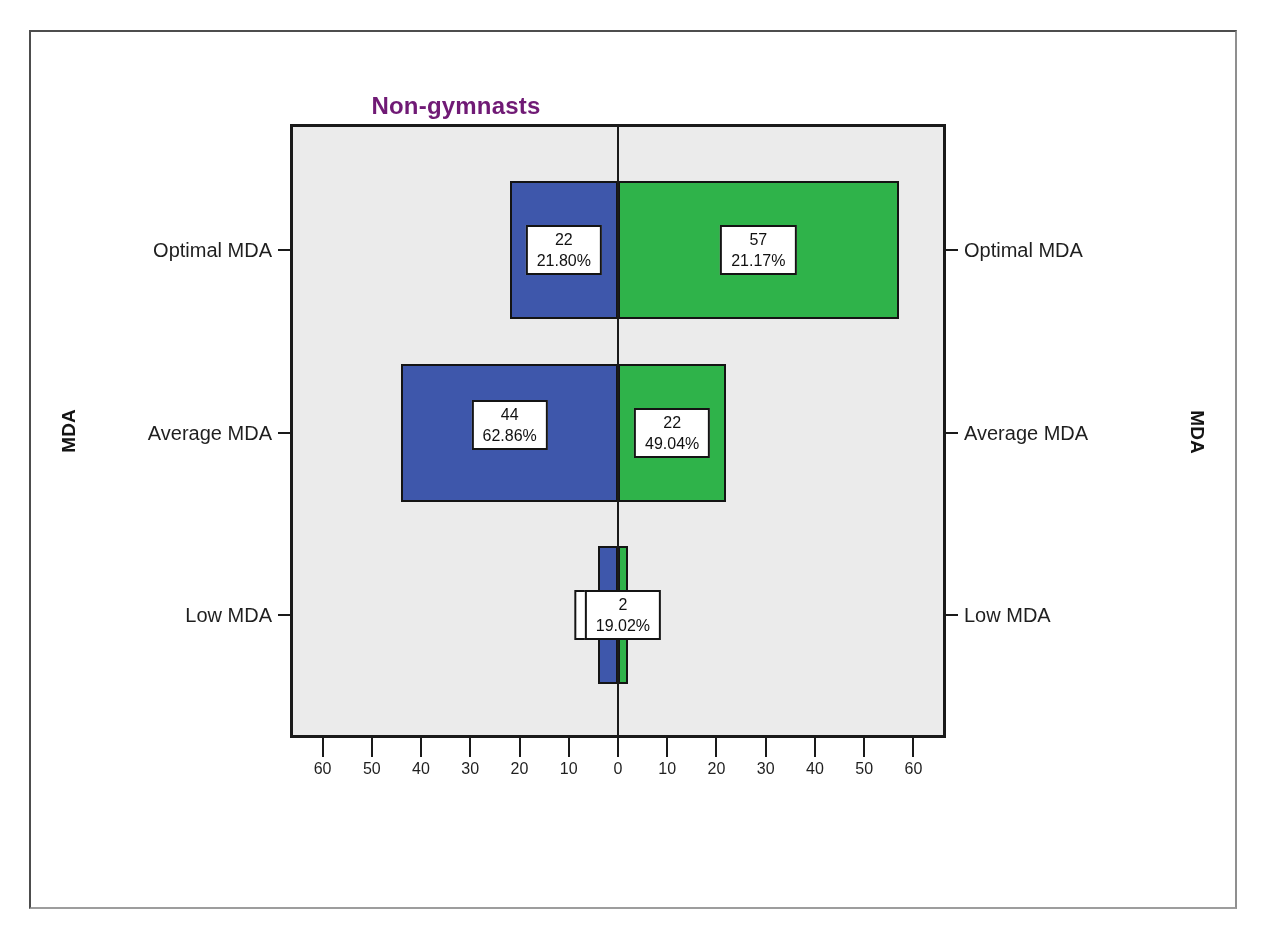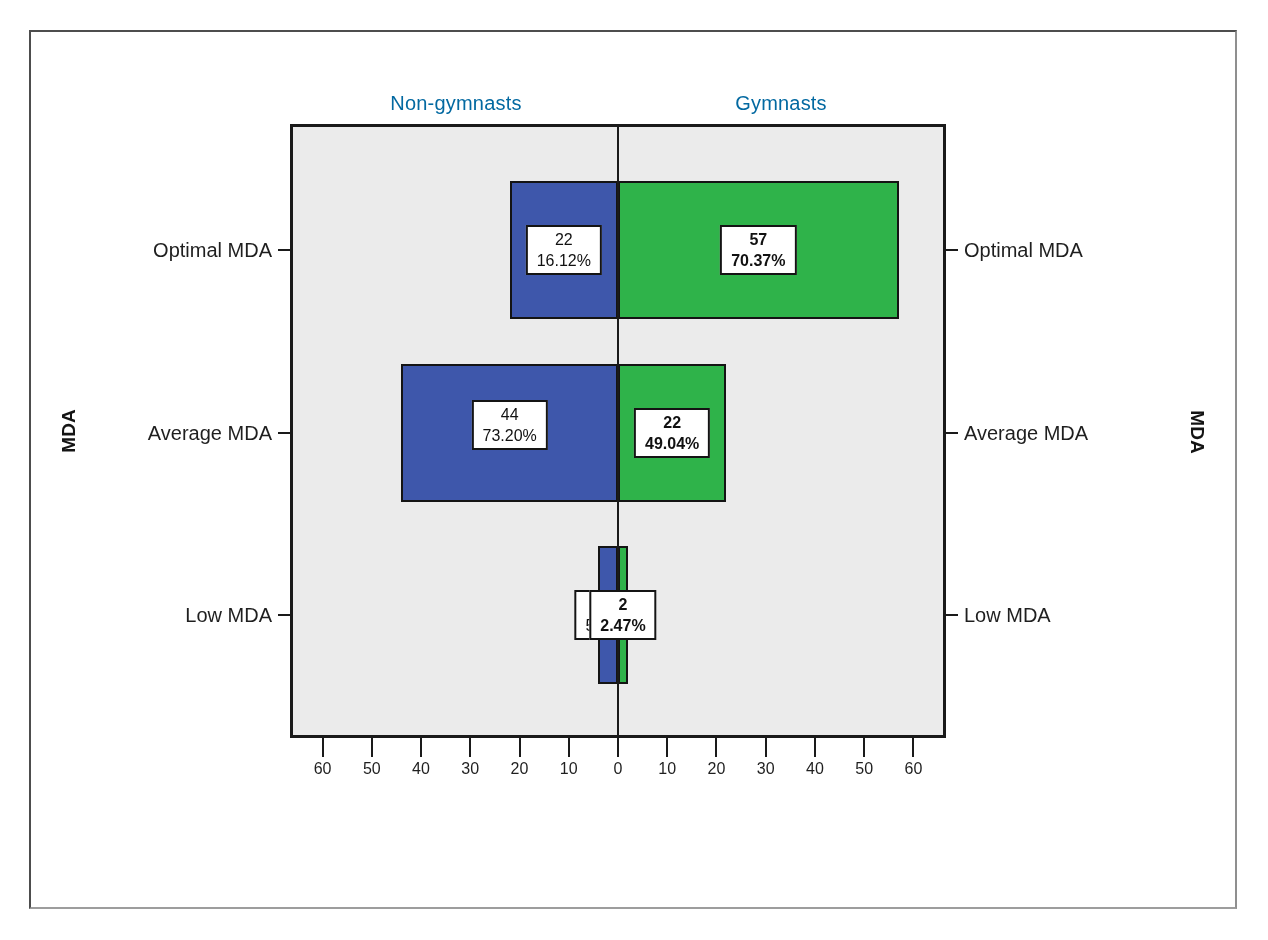--- a/index.html
+++ b/index.html
@@ -13,31 +13,31 @@
     border-top:2px solid #4d4d4d;border-left:2px solid #4d4d4d;
     border-right:2px solid #8f8f8f;border-bottom:2px solid #9d9d9d;
     background:#ffffff;
   }
   #plot-area{
     left:293px;top:127px;width:650px;height:608px;
     background:#ebebeb;outline:3px solid #1a1a1a;
   }
   .panel-header{
     top:92px;width:326px;text-align:center;
-    font-size:20px;font-weight:normal;color:#0369a1;letter-spacing:0.2px;
+    font-size:24px;font-weight:bold;color:#701a75;letter-spacing:0.2px;
   }
   #center-line{left:617px;top:127px;width:2px;height:608px;background:#1a1a1a;z-index:2;}
   .bar{position:absolute;border:2px solid #141414;box-sizing:border-box;z-index:1;}
   .value-box{
     position:absolute;transform:translate(-50%,-50%);
     background:#ffffff;border:2px solid #141414;
     padding:2px 9px;text-align:center;white-space:nowrap;
     font-size:16px;line-height:21px;color:#111111;z-index:3;
   }
-  .value-box.right-side{z-index:4;font-weight:bold;}
+  .value-box.right-side{z-index:4;}
   .cat-label{
     position:absolute;width:200px;font-size:20px;color:#1f1f1f;
     transform:translateY(-50%);
   }
   .cat-label.left{text-align:right;}
   .cat-label.right{text-align:left;}
   .cat-dash{position:absolute;height:2px;width:12px;background:#1a1a1a;transform:translateY(-50%);}
   .x-tick{position:absolute;width:2px;height:19px;background:#1a1a1a;top:738px;}
   .x-tick-label{
     position:absolute;top:760px;width:50px;text-align:center;
@@ -53,57 +53,56 @@
   }
   .y-axis-title.right{transform:translate(-50%,-50%) rotate(90deg);}
 </style>
 </head>
 <body>
 
 <div id="stage">
   <div id="outer-frame" class="abs"></div>
 
   <div class="abs panel-header" style="left:293px;">Non-gymnasts</div>
-  <div class="abs panel-header" style="left:618px;">Gymnasts</div>
 
   <div id="plot-area" class="abs"></div>
   <div id="center-line" class="abs"></div>
 
   <div id="bars-layer">
       <div class="bar" style="left: 509.667px; top: 181px; width: 108.333px; height: 138px; background: rgb(62, 87, 171);"></div>
       <div class="bar" style="left: 618px; top: 181px; width: 280.682px; height: 138px; background: rgb(47, 179, 74);"></div>
       <div class="bar" style="left: 401.333px; top: 363.5px; width: 216.667px; height: 138px; background: rgb(62, 87, 171);"></div>
       <div class="bar" style="left: 618px; top: 363.5px; width: 108.333px; height: 138px; background: rgb(47, 179, 74);"></div>
       <div class="bar" style="left: 598.303px; top: 546px; width: 19.697px; height: 138px; background: rgb(62, 87, 171);"></div>
       <div class="bar" style="left: 618px; top: 546px; width: 9.84848px; height: 138px; background: rgb(47, 179, 74);"></div>
     </div>
   <div id="labels-layer">
       <div class="value-box" style="left: 563.833px; top: 250px;">
         <div>22</div>
-        <div>16.12%</div>
+        <div>21.80%</div>
       </div>
       <div class="value-box right-side" style="left: 758.341px; top: 250px;">
         <div>57</div>
-        <div>70.37%</div>
+        <div>21.17%</div>
       </div>
       <div class="value-box" style="left: 509.667px; top: 425px;">
         <div>44</div>
-        <div>73.20%</div>
+        <div>62.86%</div>
       </div>
       <div class="value-box right-side" style="left: 672.167px; top: 432.5px;">
         <div>22</div>
         <div>49.04%</div>
       </div>
       <div class="value-box" style="left: 608.152px; top: 615px;">
         <div>4</div>
         <div>5.71%</div>
       </div>
       <div class="value-box right-side" style="left: 622.924px; top: 615px;">
         <div>2</div>
-        <div>2.47%</div>
+        <div>19.02%</div>
       </div>
     </div>
   <div id="axes-layer">
       <div class="cat-label left" style="left: 72px; top: 250px;">Optimal MDA</div>
       <div class="cat-dash" style="left: 278px; top: 250px;"></div>
       <div class="cat-label right" style="left: 964px; top: 250px;">Optimal MDA</div>
       <div class="cat-dash" style="left: 946px; top: 250px;"></div>
       <div class="cat-label left" style="left: 72px; top: 432.5px;">Average MDA</div>
       <div class="cat-dash" style="left: 278px; top: 432.5px;"></div>
       <div class="cat-label right" style="left: 964px; top: 432.5px;">Average MDA</div>

